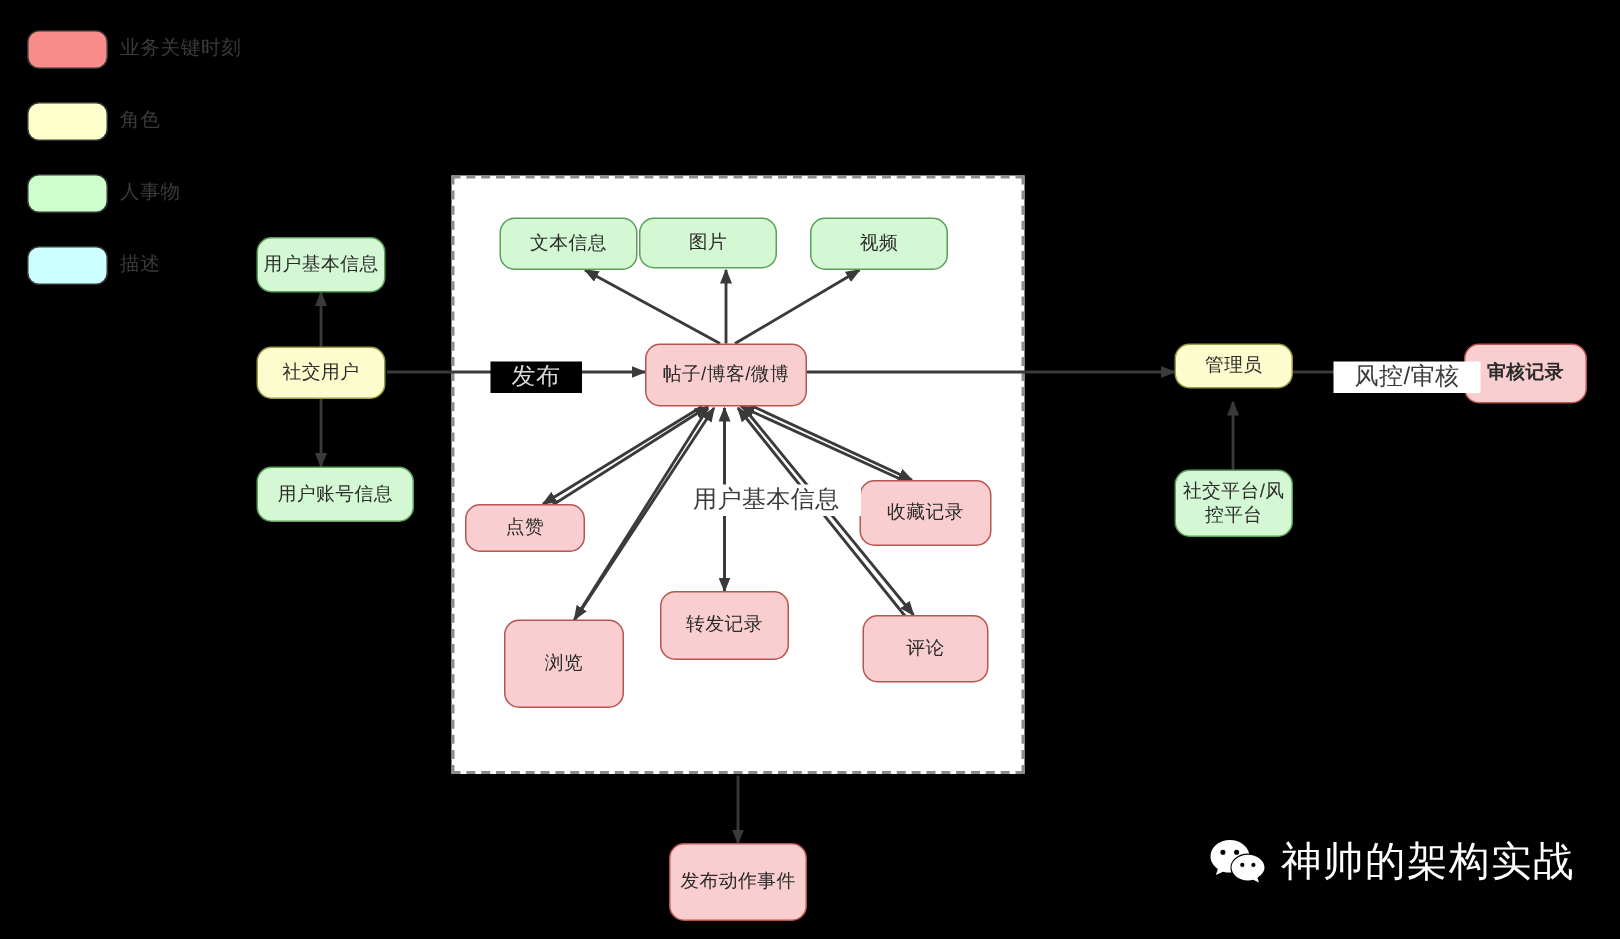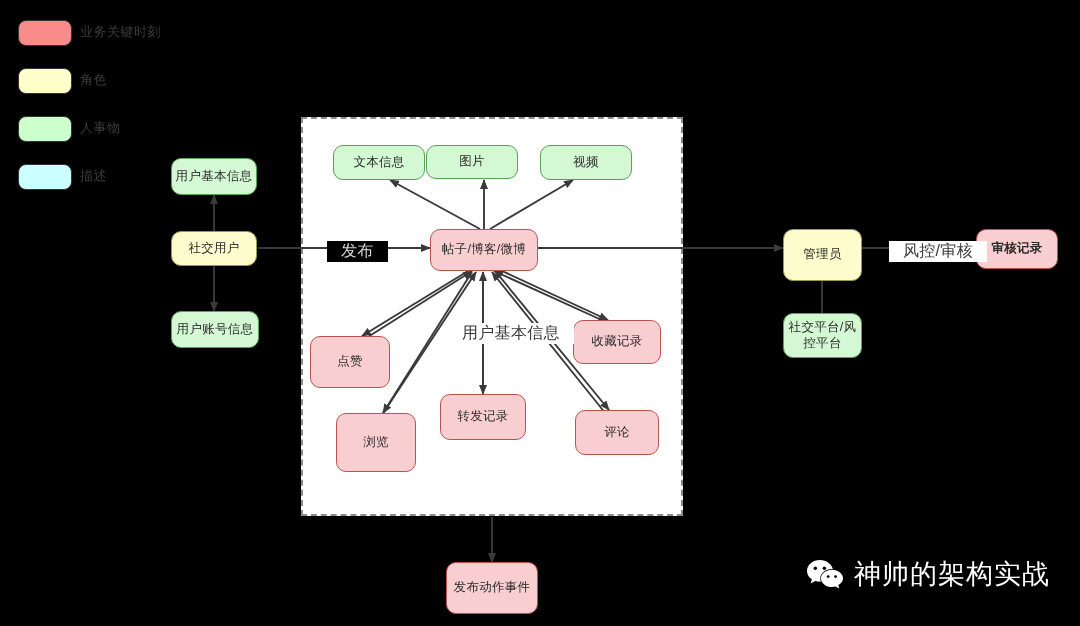--- a/index.html
+++ b/index.html
@@ -200,41 +200,41 @@
   </svg>
 
   <div class="node n-green" style="left:171px; top:158px; width:86px; height:37px;">
     <span>用户基本信息</span>
   </div>
 
   <div class="node n-yellow" style="left:171px; top:231px; width:86px; height:35px;">
     <span>社交用户</span>
   </div>
 
-  <div class="node n-green" style="left:171px; top:311px; width:88px; height:37px;">
+  <div class="node n-green" style="left:171px; top:311px; width:105px; height:37px;">
     <span>用户账号信息</span>
   </div>
 
   <div class="node n-green" style="left:333px; top:145px; width:92px; height:35px;">
     <span>文本信息</span>
   </div>
 
   <div class="node n-green" style="left:426px; top:145px; width:92px; height:34px;">
     <span>图片</span>
   </div>
 
   <div class="node n-green" style="left:540px; top:145px; width:92px; height:35px;">
     <span>视频</span>
   </div>
 
   <div class="node n-pink" style="left:430px; top:229px; width:108px; height:42px;">
     <span>帖子/博客/微博</span>
   </div>
 
-  <div class="node n-pink" style="left:310px; top:336px; width:80px; height:52px;">
+  <div class="node n-pink" style="left:310px; top:336px; width:80px; height:32px;">
     <span>点赞</span>
   </div>
 
   <div class="node n-pink" style="left:336px; top:413px; width:80px; height:59px;">
     <span>浏览</span>
   </div>
 
   <div class="node n-pink" style="left:440px; top:394px; width:86px; height:46px;">
     <span>转发记录</span>
   </div>
@@ -244,21 +244,21 @@
   </div>
 
   <div class="node n-pink" style="left:575px; top:410px; width:84px; height:45px;">
     <span>评论</span>
   </div>
 
   <div class="node n-pink" style="left:446px; top:562px; width:92px; height:52px;">
     <span>发布动作事件</span>
   </div>
 
-  <div class="node n-yellow" style="left:783px; top:229px; width:79px; height:52px;">
+  <div class="node n-yellow" style="left:783px; top:229px; width:79px; height:30px;">
     <span>管理员</span>
   </div>
 
   <div class="node n-green" style="left:783px; top:313px; width:79px; height:45px; flex-direction:column;">
     <span>社交平台/风</span>
     <span>控平台</span>
   </div>
 
   <div class="node n-pink" style="left:976px; top:229px; width:82px; height:40px;font-weight:bold;">
     <span>审核记录</span>

